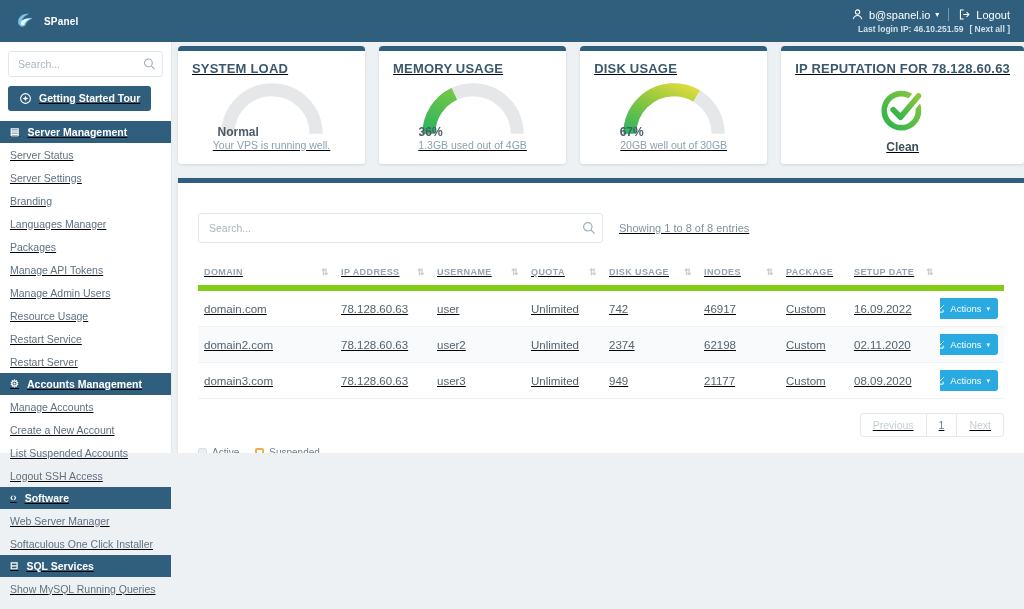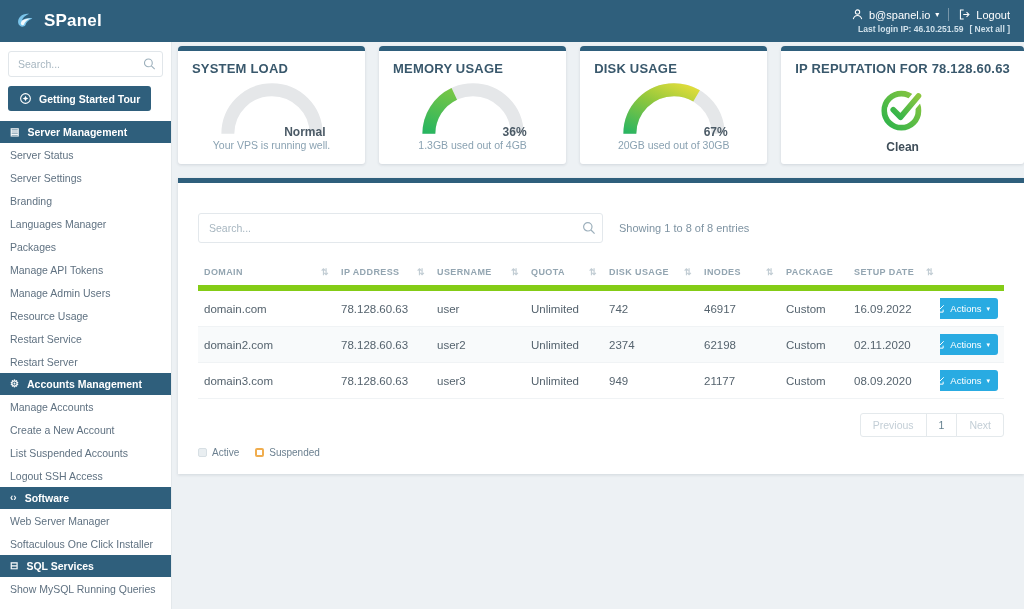--- a/index.html
+++ b/index.html
@@ -3,62 +3,62 @@
 <meta charset="utf-8">
 <style>
   * { box-sizing: border-box; margin: 0; padding: 0; }
   html,body { width:1024px; height:609px; overflow:hidden;
     font-family:"Liberation Sans", sans-serif; background:#edf1f4; }
 
   
   .topbar { height:42px; background:#2f5f7c; display:flex; align-items:center;
     justify-content:space-between; padding:0 14px; }
   .brand { display:flex; align-items:center; gap:8px; color:#fff;
-    font-size:17px; font-weight:700; letter-spacing:.2px; }
+    font-size:10px; font-weight:700; letter-spacing:.2px; }
   .top-right { display:flex; flex-direction:column; align-items:flex-end; gap:3px; }
   .account-row { display:flex; align-items:center; color:#fff; font-size:11px; }
   .account-row .chunk { display:flex; align-items:center; gap:5px; cursor:pointer; }
   .vdiv { width:1px; height:13px; background:rgba(255,255,255,.35); margin:0 9px; }
   .caret { font-size:8px; position:relative; top:0px; }
   .last-login { color:#cfe0ea; font-size:8.5px; display:flex; gap:6px;font-weight:bold; }
   .last-login .viewall { cursor:pointer; }
 
   
-  .layout { display:flex; height:567px; }
+  .layout { display:flex; height:411px;text-decoration:underline; }
 
   
   .sidebar { width:172px; background:#fff; border-right:1px solid #e3e8eb;
     display:flex; flex-direction:column; flex-shrink:0; }
   .side-search { margin:9px 8px 0; position:relative; }
   .side-search input { width:100%; padding:6px 26px 6px 9px; border:1px solid #e1e6ea;
     border-radius:3px; font-size:10.5px; color:#5a6b77; outline:none;
     font-family:"Liberation Sans",sans-serif; }
   .side-search input::placeholder { color:#a7b6c0; }
   .mag { position:absolute; right:7px; top:50%; transform:translateY(-50%); }
   .tour-btn { margin:9px 8px 10px; background:#2f5f7c; color:#fff; border:none;
     border-radius:3px; font-size:10.5px; font-weight:700; padding:6px 11px;
-    display:inline-flex; align-items:center; gap:7px; width:fit-content; cursor:pointer;
+    display:inline-flex; align-items:flex-start; gap:7px; width:fit-content; cursor:pointer;
     font-family:"Liberation Sans",sans-serif; }
   .side-section-header { background:#2f5f7c; color:#fff; font-size:10.5px;
     font-weight:600; padding:5px 10px; display:flex; gap:8px; align-items:center;
     cursor:pointer; }
   .side-section-header .side-icon { font-size:10px; line-height:1; opacity:.95; }
   .side-item { display:block; padding:5.5px 10px; color:#5f7181;
     text-decoration:none; font-size:10.5px; cursor:pointer; }
 
   
   .main { flex:1; background:#edf1f4; padding:4px 0 0 6px; overflow:hidden; }
   .cards { display:grid; grid-template-columns:repeat(4,1fr); gap:14px; }
   .card { background:#fff; border-top:5px solid #2f5f7c; border-radius:4px 4px 3px 3px;
     box-shadow:0 1px 3px rgba(40,60,80,.14); height:118px; padding:10px 14px 0; }
   .card-title { font-size:13px; font-weight:700; color:#39586c; letter-spacing:.2px;
     white-space:nowrap; overflow:hidden; }
   .gauge-wrap { position:relative; width:108px; margin:4px auto 0; }
   .gauge { width:108px; height:56px; display:block; overflow:visible; }
-  .gauge-value { position:absolute; left:0; right:0; bottom:-3px; text-align:right;
+  .gauge-value { position:absolute; left:0; right:0; bottom:-3px; text-align:left;
     font-size:12px; font-weight:700; color:#4b5a66; }
   .gauge-sub { text-align:center; font-size:10.5px; color:#8aa2b2; margin-top:3px;
     white-space:nowrap; }
   .check-wrap { text-align:center; margin-top:7px; }
   .check-label { text-align:center; font-weight:700; font-size:12px; color:#3f4e59;
     margin-top:1px; }
 
   
   .panel { background:#fff; border-top:5px solid #2f5f7c; margin-top:14px;
     box-shadow:0 1px 3px rgba(40,60,80,.14); padding:20px 20px 16px; min-height:240px; }
@@ -234,21 +234,21 @@
                 <stop offset="0%" stop-color="#2ab561"></stop>
                   <stop offset="55%" stop-color="#8fc73d"></stop>
                   <stop offset="100%" stop-color="#e6de3a"></stop>
               </linearGradient>
             </defs>
             <path d="M18 100 A 82 82 0 0 1 182 100" fill="none" stroke="#e5e7e9" stroke-width="24"></path>
             <path class="gauge-arc" d="M18 100 A 82 82 0 0 1 182 100" fill="none" stroke="url(#gradDisk)" stroke-width="24" stroke-dasharray="172.59910038822323 999"></path>
           </svg>
           <div class="gauge-value">67%</div>
         </div>
-        <div class="gauge-sub">20GB used out of 30GB</div>
+        <div class="gauge-sub">20GB well out of 30GB</div>
       </div>
 
       <div class="card">
         <div class="card-title">IP REPUTATION FOR 78.128.60.63</div>
         <div class="check-wrap">
           <svg width="52" height="52" viewBox="0 0 64 64">
             <defs>
               <linearGradient id="gradCheck" x1="0%" y1="100%" x2="100%" y2="0%">
                 <stop offset="0%" stop-color="#2bb34b"></stop>
                   <stop offset="100%" stop-color="#8cc63f"></stop>

